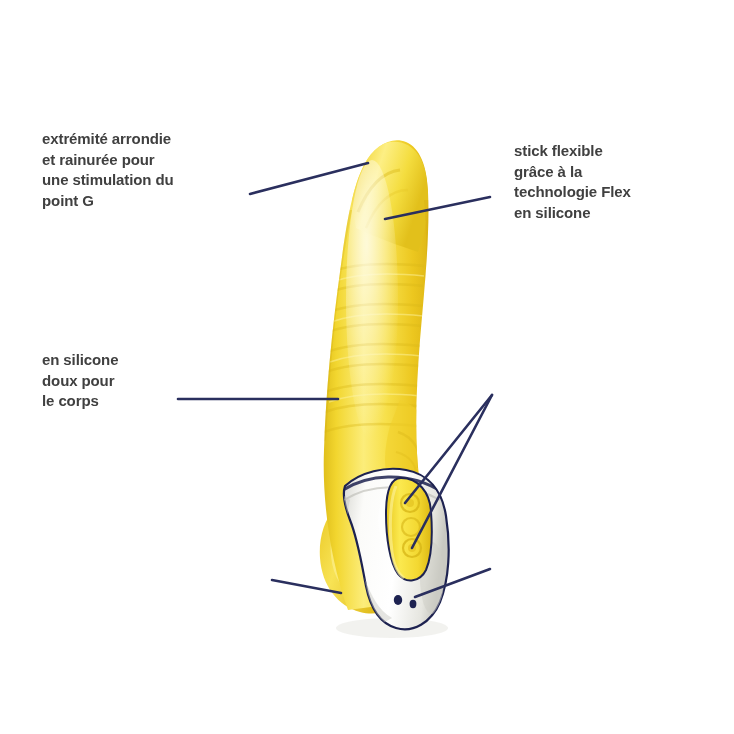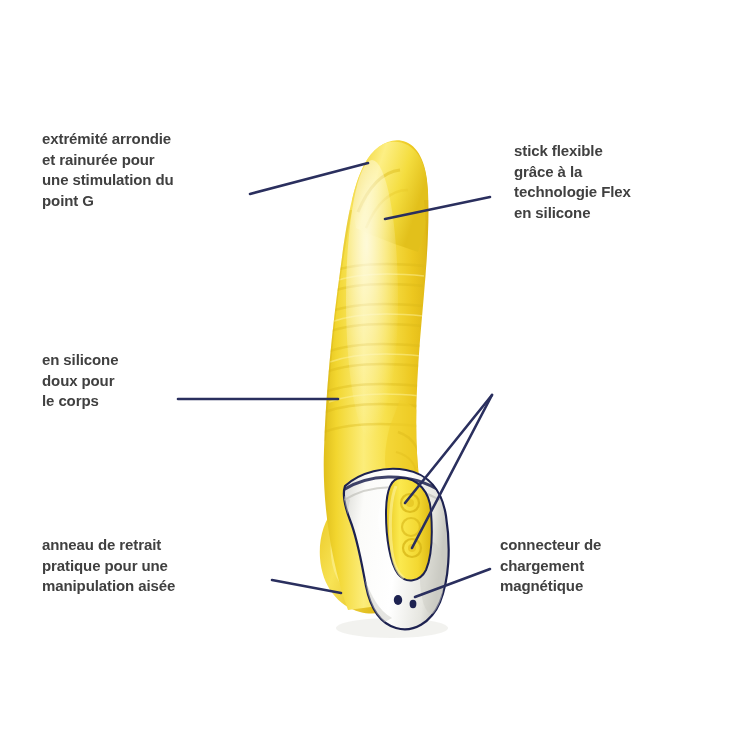--- a/index.html
+++ b/index.html
@@ -249,20 +249,14 @@
 et rainurée pour
 une stimulation du
 point G</div>
   <div class="callout right" id="c-flex">stick flexible
 grâce à la
 technologie Flex
 en silicone</div>
   <div class="callout left" id="c-silicone">en silicone
 doux pour
 le corps</div>
-  <div class="callout left" id="c-ring">anneau de retrait
-pratique pour une
-manipulation aisée</div>
-  <div class="callout right" id="c-charge">connecteur de
-chargement
-magnétique</div>
 
 </div>
 
 </body></html>

